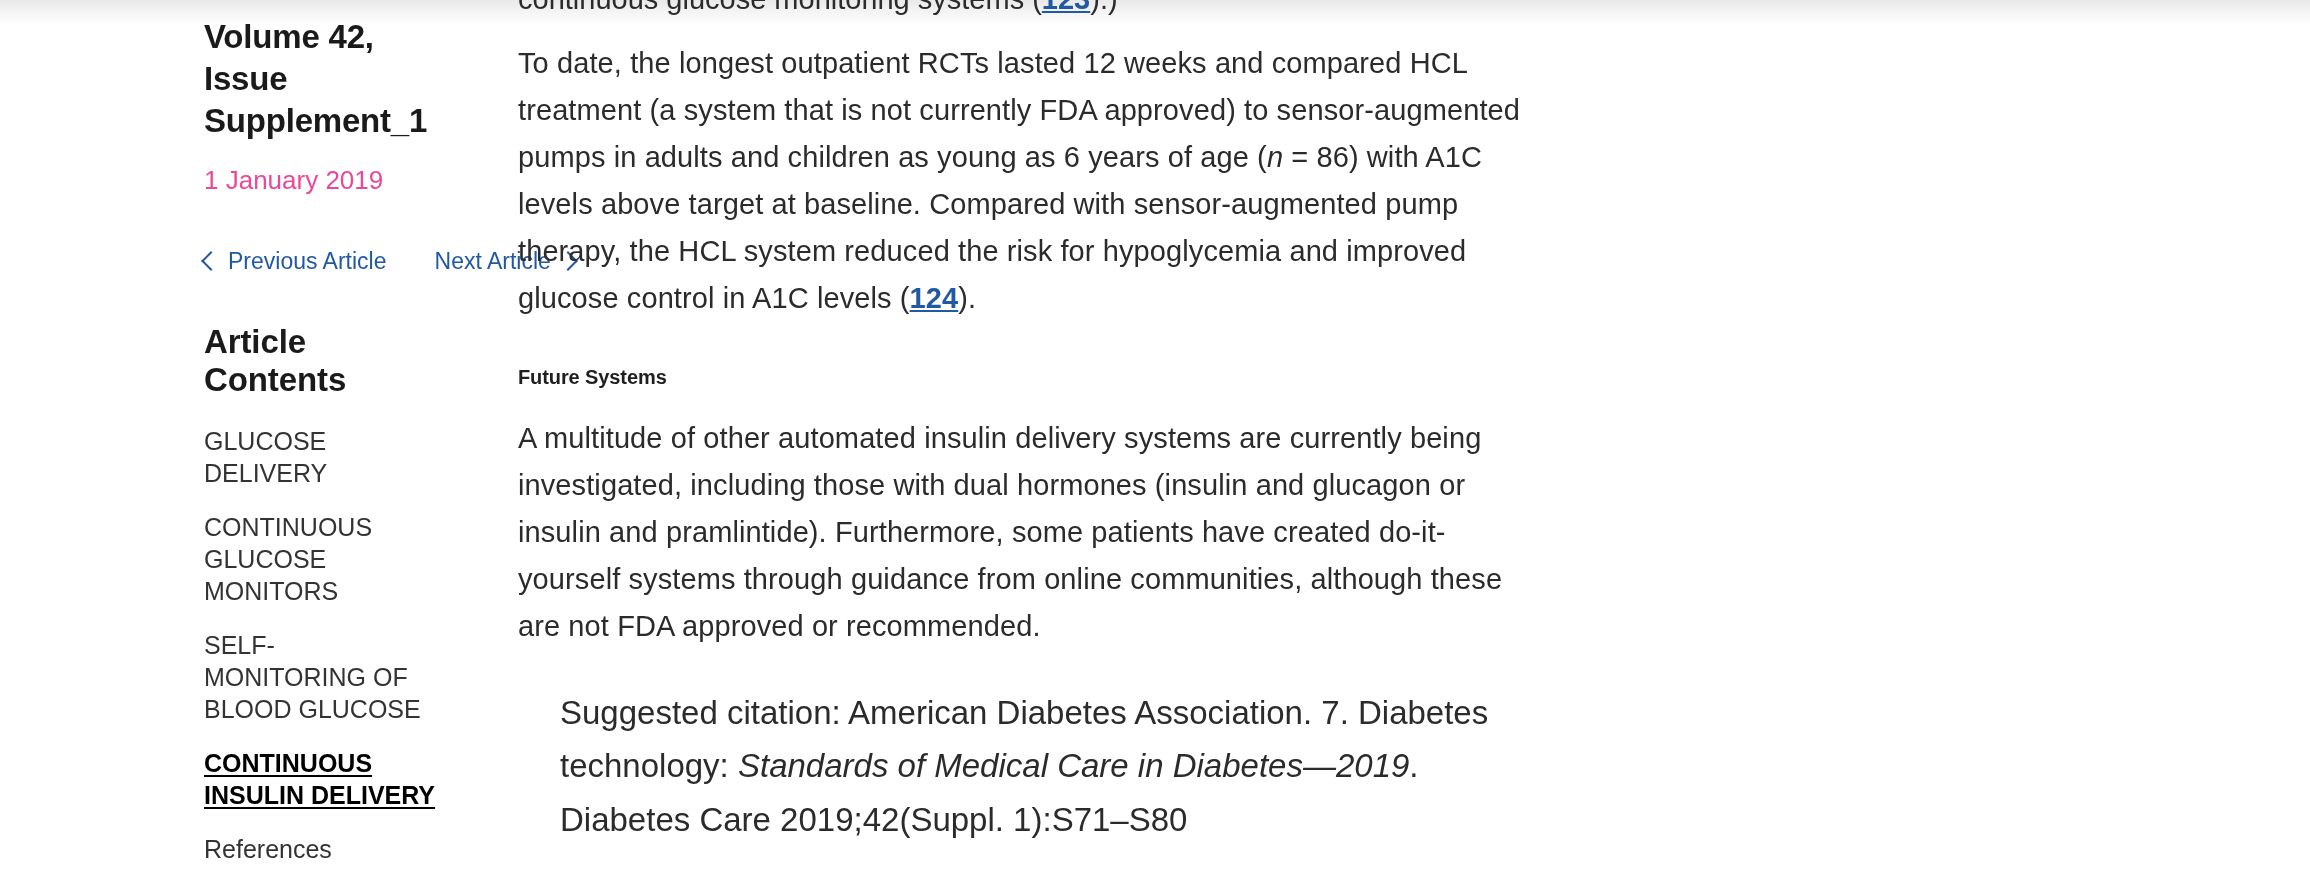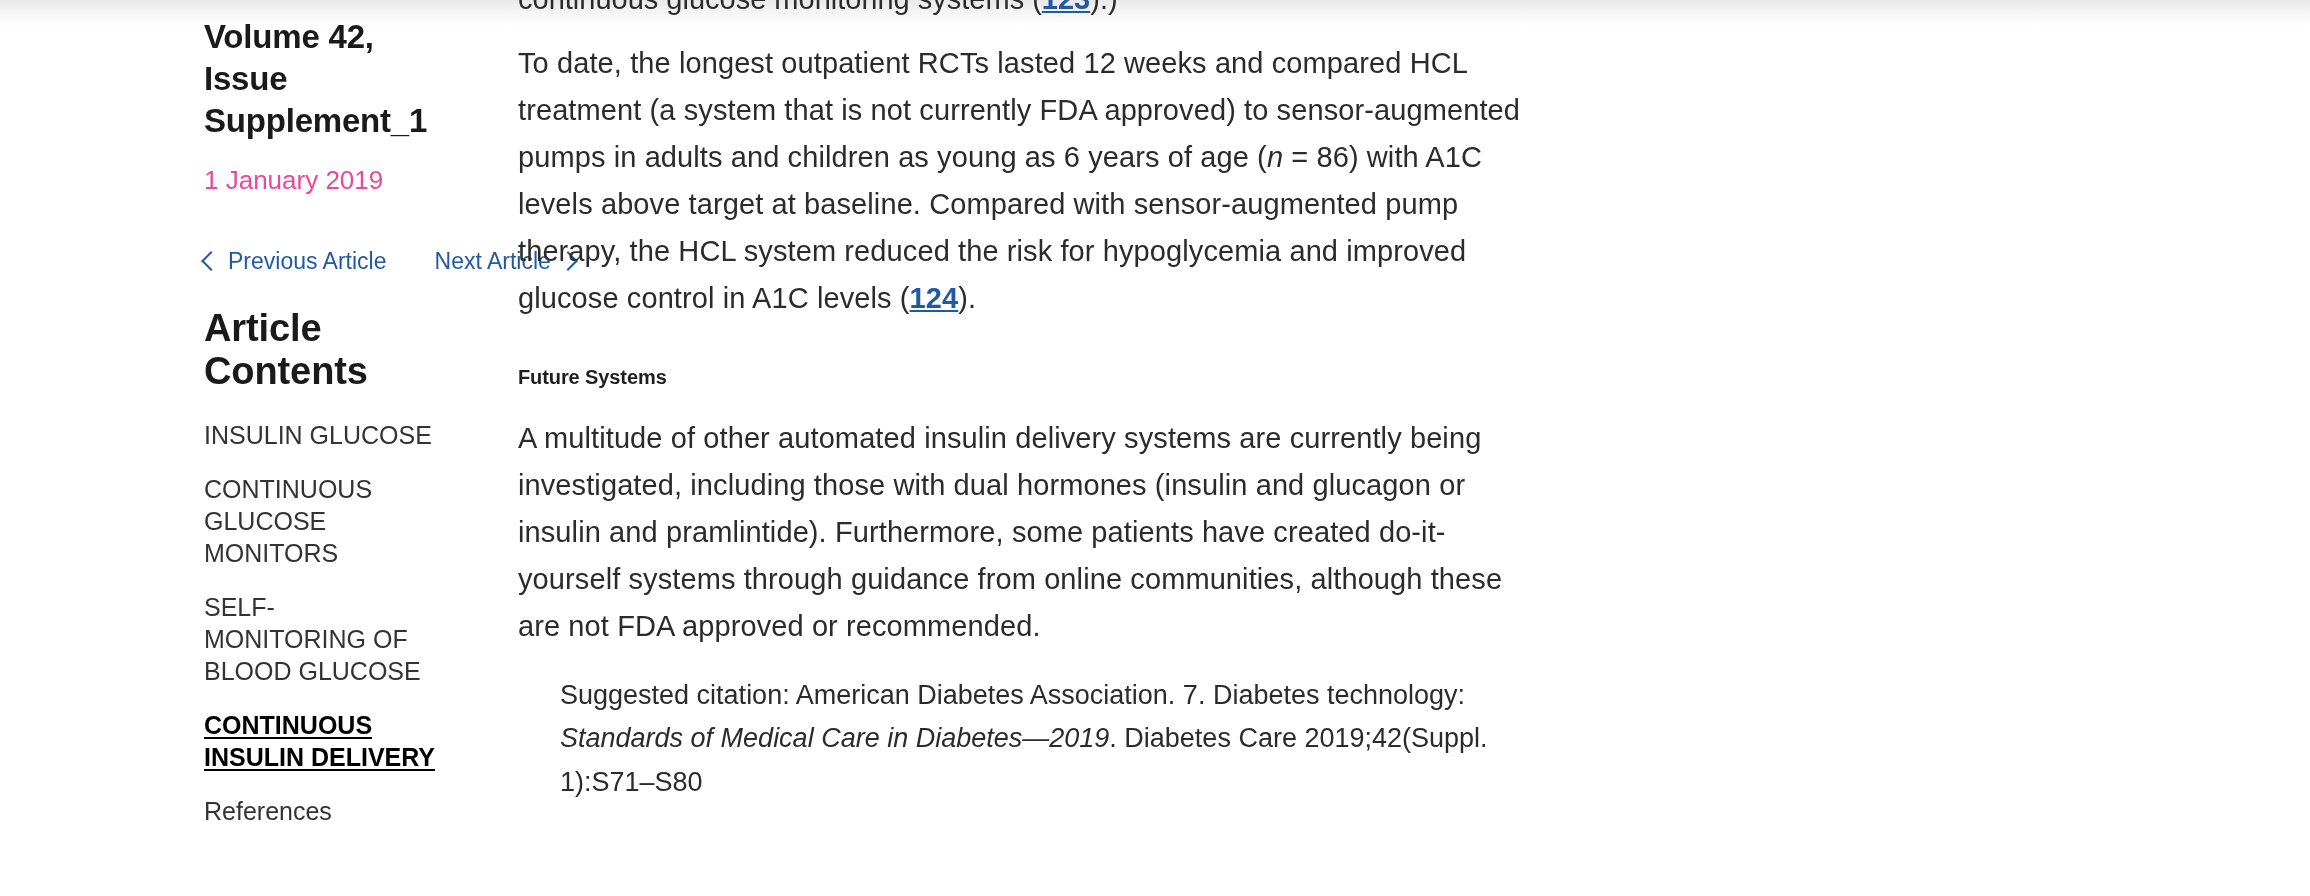--- a/index.html
+++ b/index.html
@@ -92,22 +92,22 @@
     width: 12px;
     height: 12px;
     border-top: 2px solid #2159a5;
     border-right: 2px solid #2159a5;
     flex: 0 0 auto;
   }
   .chevron.left  { transform: rotate(-135deg); }
   .chevron.right { transform: rotate(45deg); }
 
   .contents-heading {
-    margin-top: 32px;
-    font-size: 38px;
+    margin-top: 48px;
+    font-size: 33px;
     font-weight: bold;
     color: #1a1a1a;
     letter-spacing: -0.1px;
   }
 
   .toc {
     list-style: none;
     margin: 0;
     padding: 0;
     margin-top: 26px;
@@ -185,23 +185,23 @@
     font-weight: bold;
     color: #1f1f1f;
     margin: 0;
     margin-top: 44px;
     letter-spacing: -0.1px;
   }
 
   p.para-2 { margin-top: 26px; }
 
   .citation {
-    margin-top: 24px;
+    margin-top: 36px;
     margin-left: 42px;
-    font-size: 27px;
+    font-size: 33px;
     line-height: 1.62;
     color: #2b2b2b;
     max-width: 995px;
   }
   .citation i { font-style: italic; }
 </style>
 </head>
 <body>
 
 <div class="page">
@@ -224,21 +224,21 @@
         <a class="nav-link nav-next">
           <span>Next Article</span>
           <span class="chevron right"></span>
         </a>
       </nav>
 
       <div class="contents-heading">Article Contents</div>
 
       <ul class="toc">
         <li>
-          <a>INSULIN GLUCOSE</a>
+          <a>GLUCOSE DELIVERY</a>
         </li>
         <li>
           <a>CONTINUOUS GLUCOSE MONITORS</a>
         </li>
         <li>
           <a>SELF-MONITORING OF BLOOD GLUCOSE</a>
         </li>
         <li class="active">
           <a>CONTINUOUS INSULIN DELIVERY</a>
         </li>

